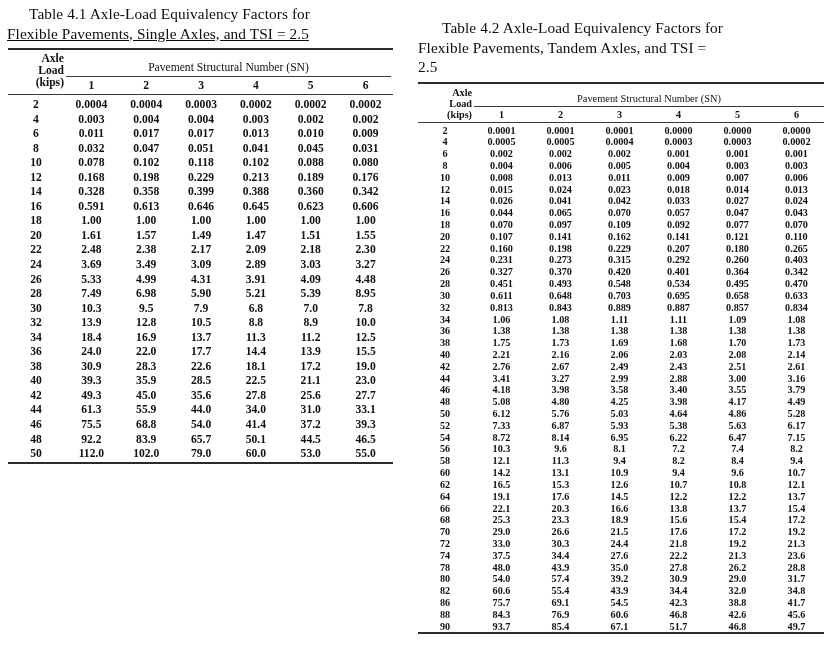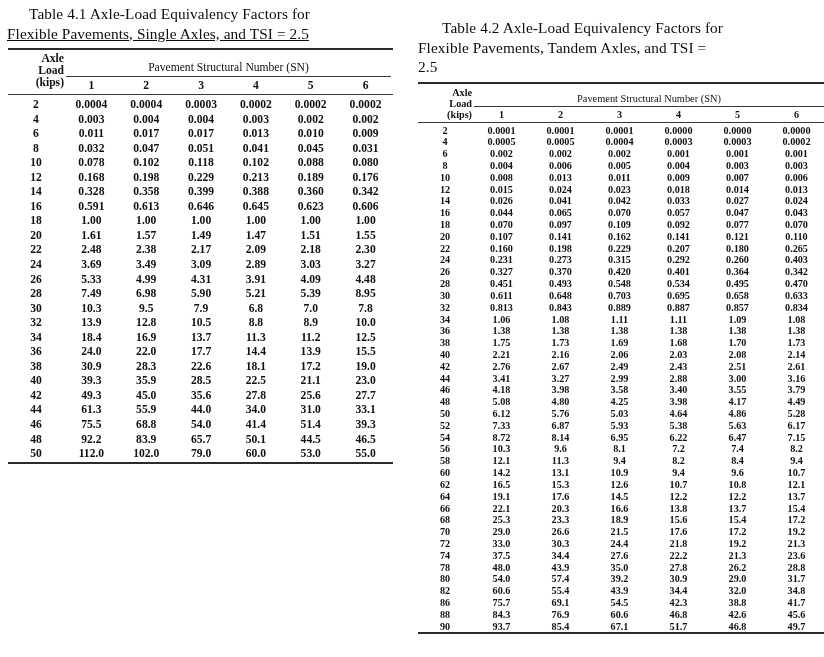--- a/index.html
+++ b/index.html
@@ -403,21 +403,21 @@
           <div class="cell-val">34.0</div>
           <div class="cell-val">31.0</div>
           <div class="cell-val">33.1</div>
         </div>
         <div class="data-row">
           <div class="cell-load">46</div>
           <div class="cell-val">75.5</div>
           <div class="cell-val">68.8</div>
           <div class="cell-val">54.0</div>
           <div class="cell-val">41.4</div>
-          <div class="cell-val">51.4</div>
+          <div class="cell-val">37.2</div>
           <div class="cell-val">39.3</div>
         </div>
         <div class="data-row">
           <div class="cell-load">48</div>
           <div class="cell-val">92.2</div>
           <div class="cell-val">83.9</div>
           <div class="cell-val">65.7</div>
           <div class="cell-val">50.1</div>
           <div class="cell-val">44.5</div>
           <div class="cell-val">46.5</div>

